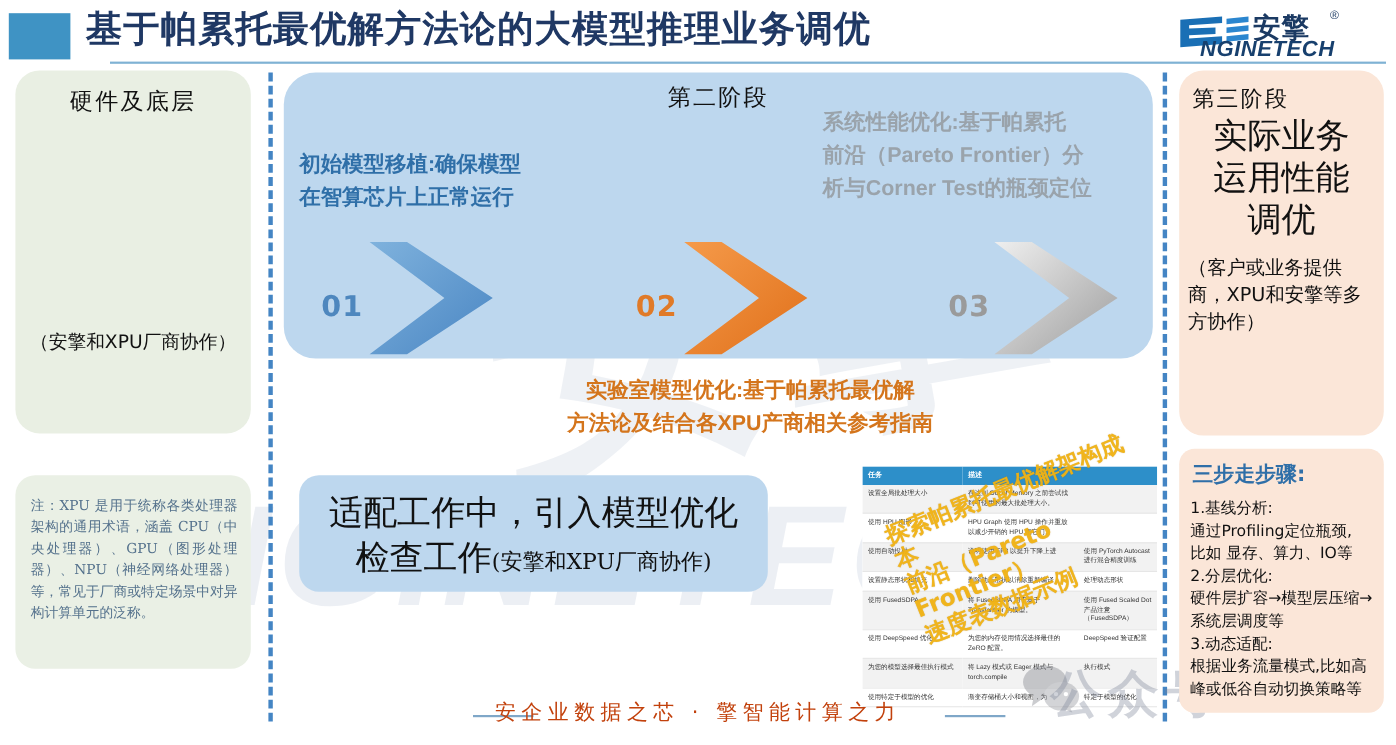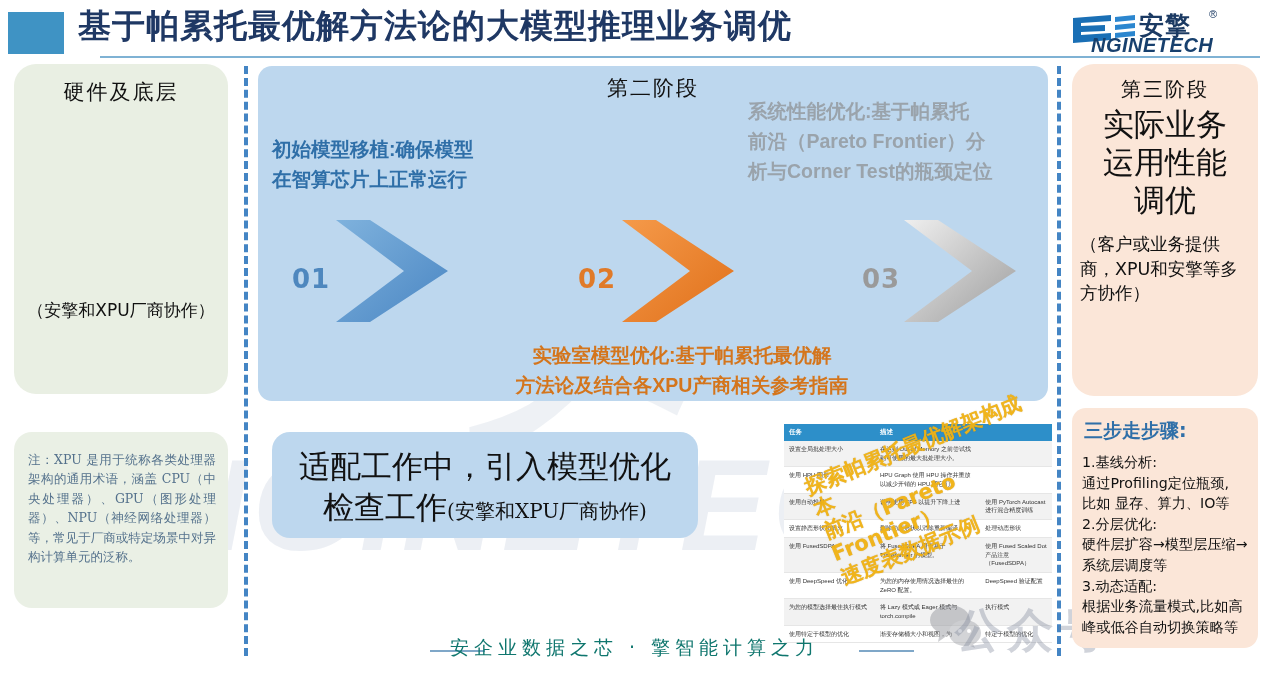--- a/index.html
+++ b/index.html
@@ -81,22 +81,22 @@
   }
 
   
   .vdash{position:absolute;top:66px;width:0;height:590px;
     border-left:4px dashed #3a7fc1;opacity:.95;}
   #dash-left{left:244px;}
   #dash-right{left:1057px;}
 
   
   #stage2{
-    position:absolute;left:258px;top:66px;width:790px;height:335px;
-    background:#bdd7ee;border-radius:14px;
+    position:absolute;left:258px;top:66px;width:790px;height:260px;
+    background:#bdd7ee;border-radius:29px;
   }
   #stage2-head{position:absolute;left:0;right:0;top:8px;text-align:center;
     font-size:21px;color:#111;letter-spacing:2px;
     font-family:"DejaVu Serif","Liberation Serif",serif;}
 
   .cap{position:absolute;font-size:19.5px;line-height:1.55;white-space:pre-line;
        font-family:Liberation Sans, sans-serif;font-weight:bold;}
   #cap01{left:272px;top:134px;width:290px;color:#2f6fa8;}
   #cap03{left:748px;top:96px;width:300px;color:#9aa3ab;}
   #cap02{left:452px;top:340px;width:460px;color:#d4751c;text-align:center;}
@@ -137,44 +137,44 @@
   }
   #tablefig tr:nth-child(odd) td{background:#f2f2f2;}
   #tablefig tr:nth-child(even) td{background:#ffffff;}
   .tl{color:#2d7fc0;}
 
   
   #stage3{
     position:absolute;left:1072px;top:64px;width:186px;height:332px;
     background:#fbe6d8;border-radius:22px;
   }
-  #stage3-head{position:absolute;left:0;right:0;top:12px;text-align:center;
+  #stage3-head{position:absolute;left:0;right:0;top:12px;
     font-size:20px;color:#111;letter-spacing:2px;
-    font-family:"DejaVu Serif","Liberation Serif",serif;}
+    font-family:"DejaVu Serif","Liberation Serif",serif;padding-left:12px;}
   #stage3-title{position:absolute;left:0;right:0;top:42px;text-align:center;
     font-size:31px;line-height:1.22;color:#111;
     font-family:"DejaVu Serif","Liberation Serif",serif;}
   #stage3-sub{position:absolute;left:8px;right:6px;top:168px;
     font-size:17.5px;line-height:1.4;color:#111;text-align:left;
     font-family:"DejaVu Sans","Liberation Sans",sans-serif;}
 
   #steps-box{
     position:absolute;left:1072px;top:408px;width:186px;height:240px;
     background:#fbe6d8;border-radius:14px;
   }
   #steps-head{position:absolute;left:12px;top:10px;font-size:19px;font-weight:bold;color:#2f6fa8;
     font-family:"DejaVu Sans","Liberation Sans",sans-serif;}
   #steps-body{position:absolute;left:10px;right:6px;top:44px;
     font-size:14.2px;line-height:1.45;color:#111;
     font-family:"DejaVu Sans","Liberation Sans",sans-serif;white-space:pre-line;}
 
   
   #footer{position:absolute;left:0;bottom:12px;width:1269px;height:30px;}
   #footer-text{position:absolute;left:0;right:0;top:0;text-align:center;
-    font-size:19px;color:#0f766e;letter-spacing:5px;
+    font-size:19px;color:#c2410c;letter-spacing:5px;
     font-family:"DejaVu Sans","Liberation Sans",sans-serif;}
   #footer-line-l{position:absolute;left:430px;top:15px;width:55px;height:1.5px;background:#7fa7c8;}
   #footer-line-r{position:absolute;right:355px;top:15px;width:55px;height:1.5px;background:#7fa7c8;}
 </style>
 </head>
 <body>
 
 <div id="slide">
 
   <div class="wm" id="wm-big-cn">安擎</div>

